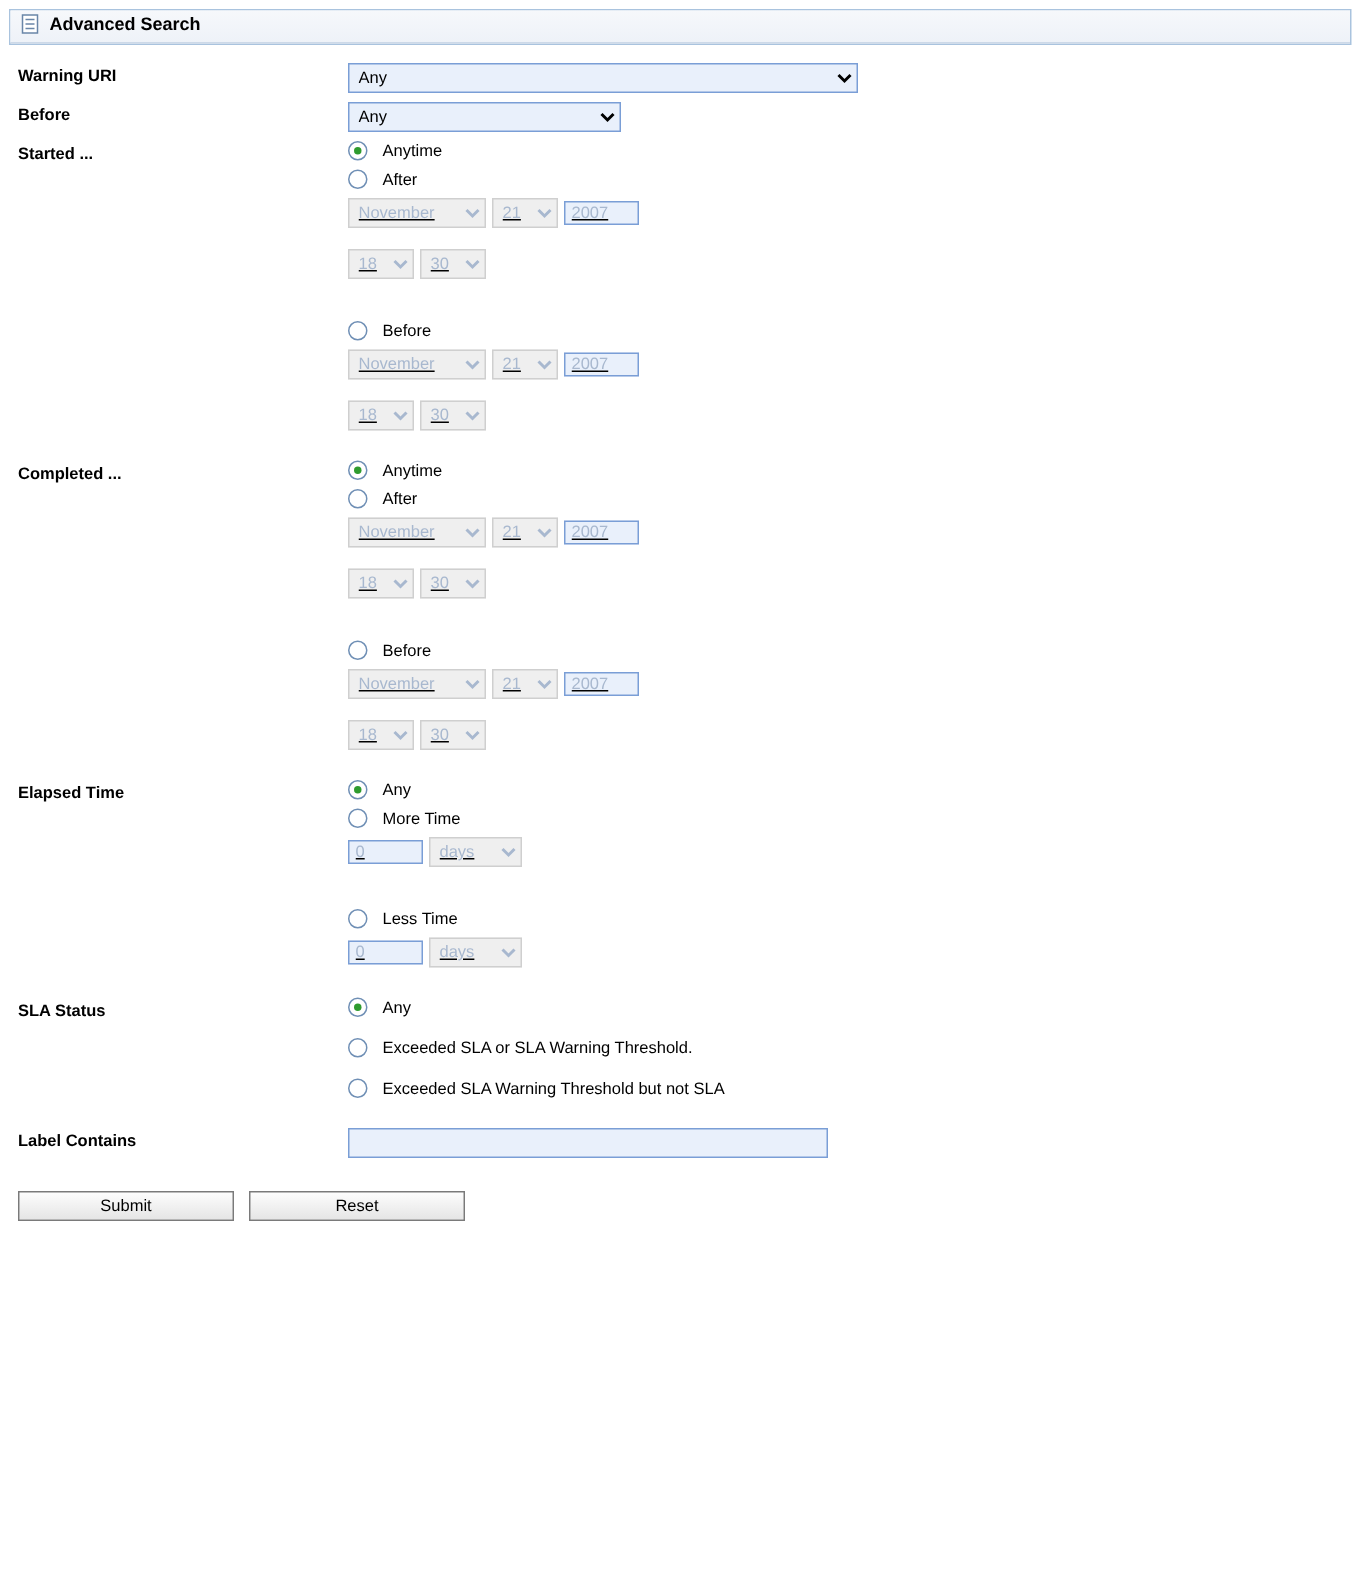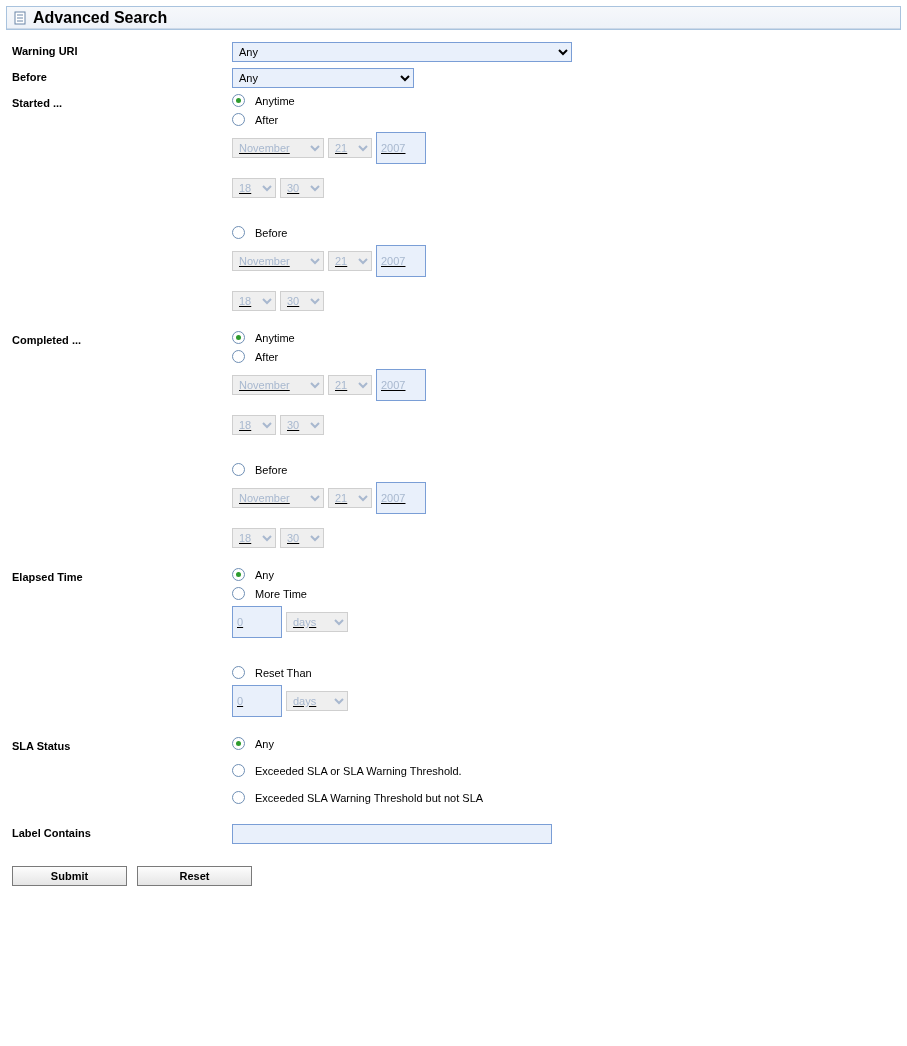--- a/index.html
+++ b/index.html
@@ -11,27 +11,26 @@
     color: #000;
     background: #fff;
     width: 907px;
   }
   .panel {
     border: 1px solid #a9c3de;
     background: #fff;
   }
   .panel-header {
     display: flex;
-    align-items: center;
     padding: 2px 6px;
     height: 22px;
     border-bottom: 1px solid #cdd9e8;
     background: linear-gradient(#f6f8fb,#eef2f8);
     font-weight: bold;
-    font-size: 16px;
+    font-size: 12px;
   }
   .panel-header .hicon {
     width: 14px; height: 14px;
     margin-right: 6px;
     display: inline-flex;
     align-items: center; justify-content: center;
   }
   .form {
     padding: 12px 6px 4px 6px;
   }
@@ -57,21 +56,21 @@
     padding: 0 2px;
   }
   .select.disabled {
     border: 1px solid #cfcfcf;
     background: #efefef;
     color: #a8b8cf;
   }
   .text-input {
     border: 1px solid #7a9ed6;
     background: #e9f0fb;
-    height: 32px;
+    height: 16px;
     width: 50px;
     font-size: 11px;
     padding: 0 4px;
     color: #6d7a8a;
   }
   .text-input.disabled {
     color: #a8b8cf;
   }
   .text-wide {
     border: 1px solid #7a9ed6;
@@ -105,24 +104,23 @@
     display: flex;
     align-items: center;
     gap: 4px;
     margin: 2px 0 14px 0;
     text-decoration: underline;
   }
   .btn {
     border: 1px solid #7a7a7a;
     background: linear-gradient(#fdfdfd,#e5e5e5);
     height: 20px;
-    width: 115px;
+    width: 144px;
     font-size: 11px;
     cursor: pointer;
-    font-weight: bold;
   }
   .footer {
     padding: 16px 0 0 0;
     display: flex;
     gap: 10px;
   }
 </style>
 </head>
 <body>
 
@@ -256,21 +254,21 @@
         <span class="radio"></span>
         <span>More Time</span>
       </div>
       <div class="inline-group" style="margin-bottom:28px">
         <input class="text-input disabled" value="0" style="">
         <select class="select disabled" style="width:62px"><option>days</option></select>
       </div>
 
       <div class="radio-line">
         <span class="radio"></span>
-        <span>Reset Than</span>
+        <span>Less Time</span>
       </div>
       <div class="inline-group">
         <input class="text-input disabled" value="0" style="">
         <select class="select disabled" style="width:62px"><option>days</option></select>
       </div>
     </div>
   </div>
 
   <div class="row">
     <div class="lbl">SLA Status</div>

